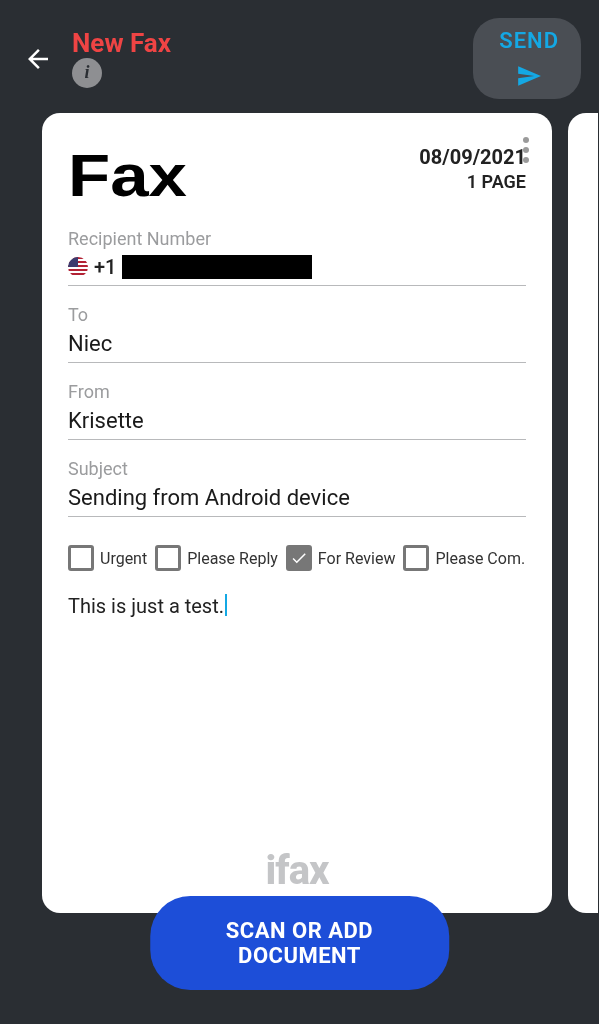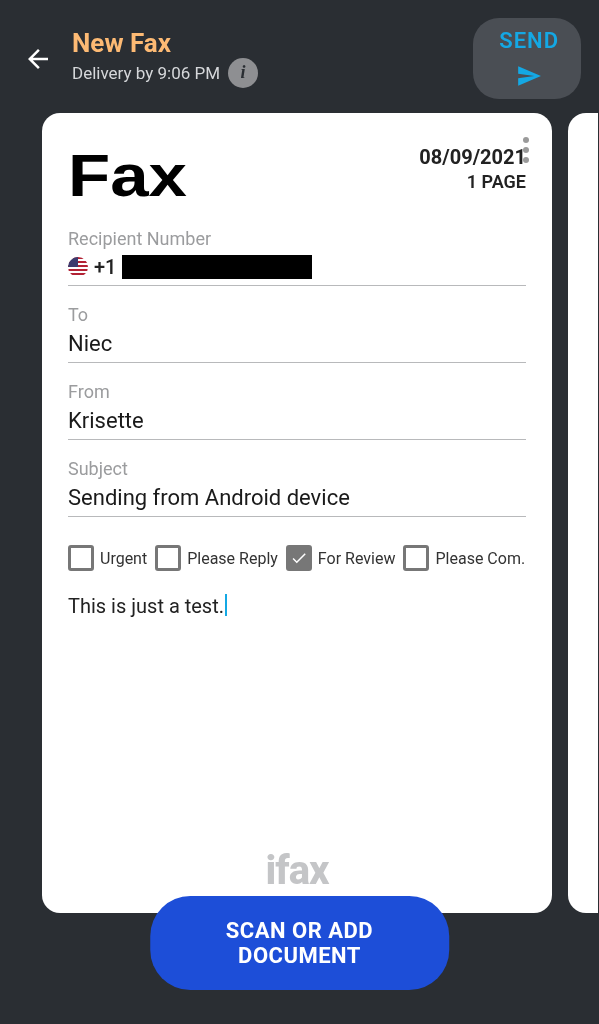--- a/index.html
+++ b/index.html
@@ -18,21 +18,21 @@
     gap: 14px;
   }
   .back-btn {
     width: 40px; height: 40px;
     display: flex; align-items: center; justify-content: center;
     cursor: pointer;
   }
   .back-btn svg { width: 30px; height: 30px; fill: #fff; }
   .header-titles { flex: 1; display: flex; flex-direction: column; }
   .header-title {
-    color: #fdba74; font-size: 26px; font-weight: 700; line-height: 1.1;
+    color: #ef4444; font-size: 26px; font-weight: 700; line-height: 1.1;
   }
   .header-sub-row { display: flex; align-items: center; gap: 8px; }
   .header-subtitle { color: #d5d7da; font-size: 17px; font-weight: 400; }
   .info-icon {
     width: 30px; height: 30px; border-radius: 50%;
     background: #8e8f92;
     display: inline-flex; align-items: center; justify-content: center;
     color: #2a2e33; font-family: Georgia, serif; font-weight: 700; font-size: 18px; font-style: italic;
     cursor: pointer;
   }
@@ -175,21 +175,20 @@
 
 <div class="header">
   <div class="back-btn">
     <svg viewBox="0 0 24 24">
         <path d="M20 11H7.83l5.59-5.59L12 4l-8 8 8 8 1.41-1.41L7.83 13H20z"></path>
       </svg>
   </div>
   <div class="header-titles">
     <div class="header-title">New Fax</div>
     <div class="header-sub-row">
-      <div class="header-subtitle">Delivery by 9:06 PM</div>
       <div class="info-icon">i</div>
     </div>
   </div>
   <div class="send-btn">
     <span class="send-label">SEND</span>
     <svg viewBox="0 0 24 24">
         <path d="M2 21l21-9L2 3v7l15 2-15 2z"></path>
       </svg>
   </div>
 </div>

